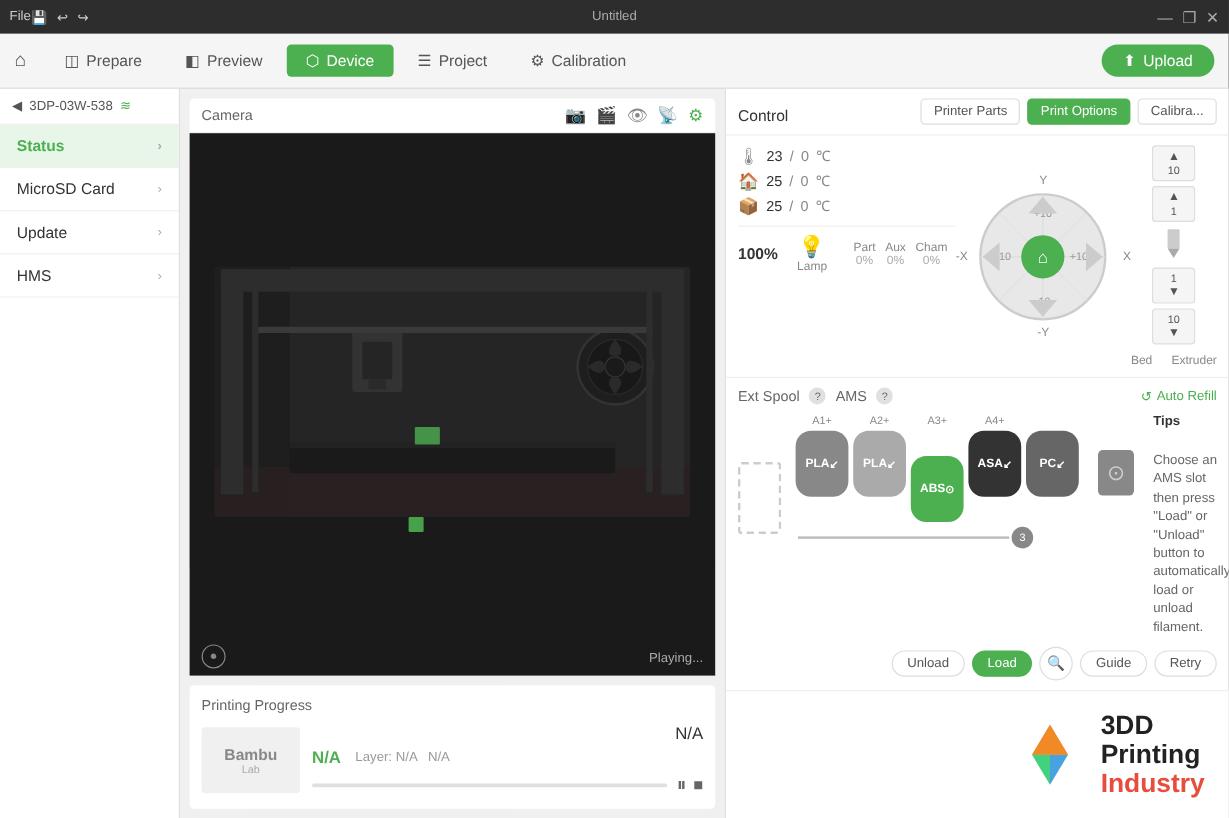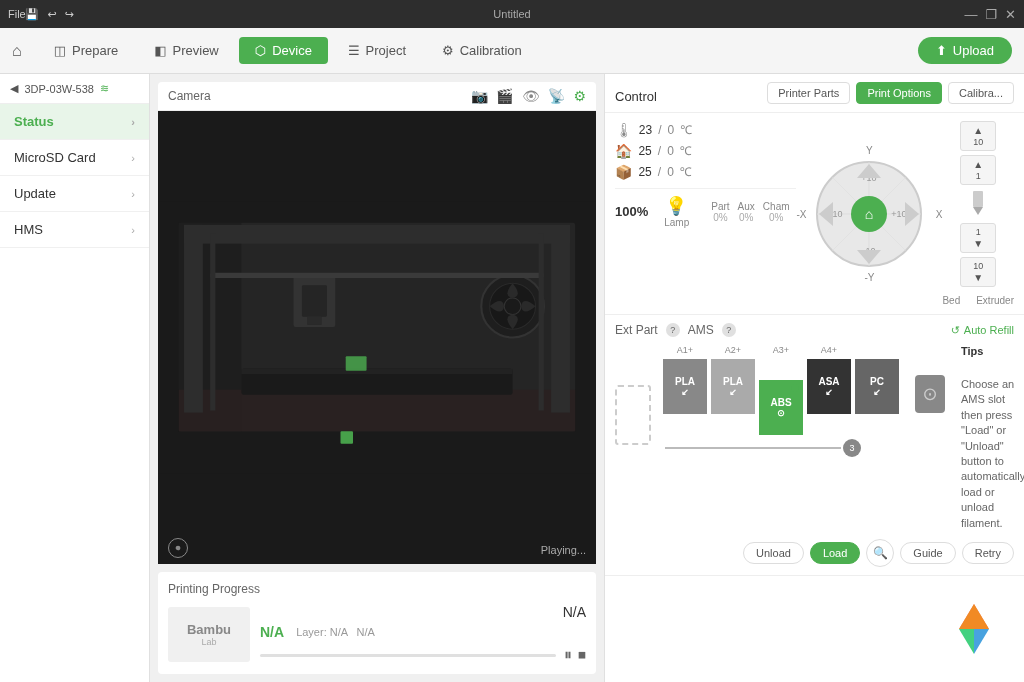--- a/index.html
+++ b/index.html
@@ -74,21 +74,21 @@
     .joystick-x-left { left: -18px; top: 50%; transform: translateY(-50%); }
     .joystick-x-right { right: -18px; top: 50%; transform: translateY(-50%); }
     .move-btn { width: 36px; height: 30px; background: #f5f5f5; border: 1px solid #ddd; border-radius: 3px; display: flex; align-items: center; justify-content: center; cursor: pointer; font-size: 10px; color: #555; flex-direction: column; gap: 1px; }
 
     
     .ams-section { padding: 8px 10px; border-top: 1px solid #eee; }
     .ams-header { display: flex; align-items: center; gap: 8px; margin-bottom: 8px; }
     .ams-title { font-size: 12px; color: #666; }
     .ams-question { width: 14px; height: 14px; border-radius: 50%; background: #e0e0e0; display: flex; align-items: center; justify-content: center; font-size: 9px; color: #666; cursor: pointer; }
     .auto-refill { margin-left: auto; color: #4caf50; font-size: 11px; display: flex; align-items: center; gap: 4px; cursor: pointer; }
-    .ams-card { width: 44px; height: 55px; border-radius: 0; display: flex; flex-direction: column; align-items: center; justify-content: center; font-size: 10px; font-weight: 600; color: #fff; position: relative; text-align: right; }
+    .ams-card { width: 44px; height: 55px; border-radius: 13px; display: flex; flex-direction: row; align-items: center; justify-content: center; font-size: 10px; font-weight: 600; color: #fff; position: relative; text-align: right; }
     .ams-card.gray { background: #888; }
     .ams-card.gray2 { background: #aaa; }
     .ams-card.green { background: #4caf50; margin-top: 21px; }
     .ams-card.dark { background: #333; }
     .ams-card.darkgray { background: #666; }
     .ams-active-dot { width: 8px; height: 8px; border-radius: 50%; background: #4caf50; position: absolute; top: 4px; right: 4px; }
     .ams-actions { display: flex; gap: 6px; align-items: center; margin-top: 8px; justify-content: flex-end; }
     .ams-action-btn { border: 1px solid #ddd; background: #fff; border-radius: 12px; padding: 4px 12px; font-size: 11px; cursor: pointer; color: #555; }
     .ams-action-btn.load { background: #4caf50; color: white; border-color: #4caf50; }
     .ams-action-icon { width: 28px; height: 28px; border-radius: 50%; border: 1px solid #ddd; display: flex; align-items: center; justify-content: center; font-size: 12px; cursor: pointer; color: #666; }
@@ -412,21 +412,21 @@
         </div>
         <div style="display:flex;gap:16px;margin-top:4px;">
           <span class="move-label">Bed</span>
           <span class="move-label">Extruder</span>
         </div>
       </div>
     </div>
 
     <div class="ams-section">
       <div class="ams-header">
-        <span class="ams-title">Ext Part</span>
+        <span class="ams-title">Ext Spool</span>
         <div class="ams-question">?</div>
         <span class="ams-title">AMS</span>
         <div class="ams-question">?</div>
         <div class="auto-refill">
           <span>↺</span>
           <span>Auto Refill</span>
         </div>
       </div>
 
       <div style="display:flex;gap:8px;align-items:flex-start;">
@@ -504,16 +504,23 @@
     <div style="flex:1;background:#fff;display:flex;align-items:center;justify-content:flex-end;padding:10px 20px;border-top:1px solid #eee;">
       <div style="display:flex;align-items:center;gap:12px;">
 
         <svg width="60" height="60" viewBox="0 0 60 60">
           <polygon points="30,5 55,30 30,55 5,30" fill="none"></polygon>
           <polygon points="30,5 45,30 30,30 15,30" fill="#e74c3c" opacity="0.9"></polygon>
           <polygon points="45,30 30,55 30,30" fill="#3498db" opacity="0.9"></polygon>
           <polygon points="30,30 30,55 15,30" fill="#2ecc71" opacity="0.9"></polygon>
           <polygon points="30,5 15,30 30,30 45,30" fill="#f39c12" opacity="0.7"></polygon>
         </svg>
+        <div>
+          <div style="font-size:22px;font-weight:900;color:#222;line-height:1.1;">
+            <span>3D</span>D
+          </div>
+          <div style="font-size:22px;font-weight:900;color:#222;line-height:1.1;">Printing</div>
+          <div style="font-size:22px;font-weight:900;color:#e74c3c;line-height:1.1;">Industry</div>
+        </div>
       </div>
     </div>
   </div>
 </div>
 
 </body></html>

